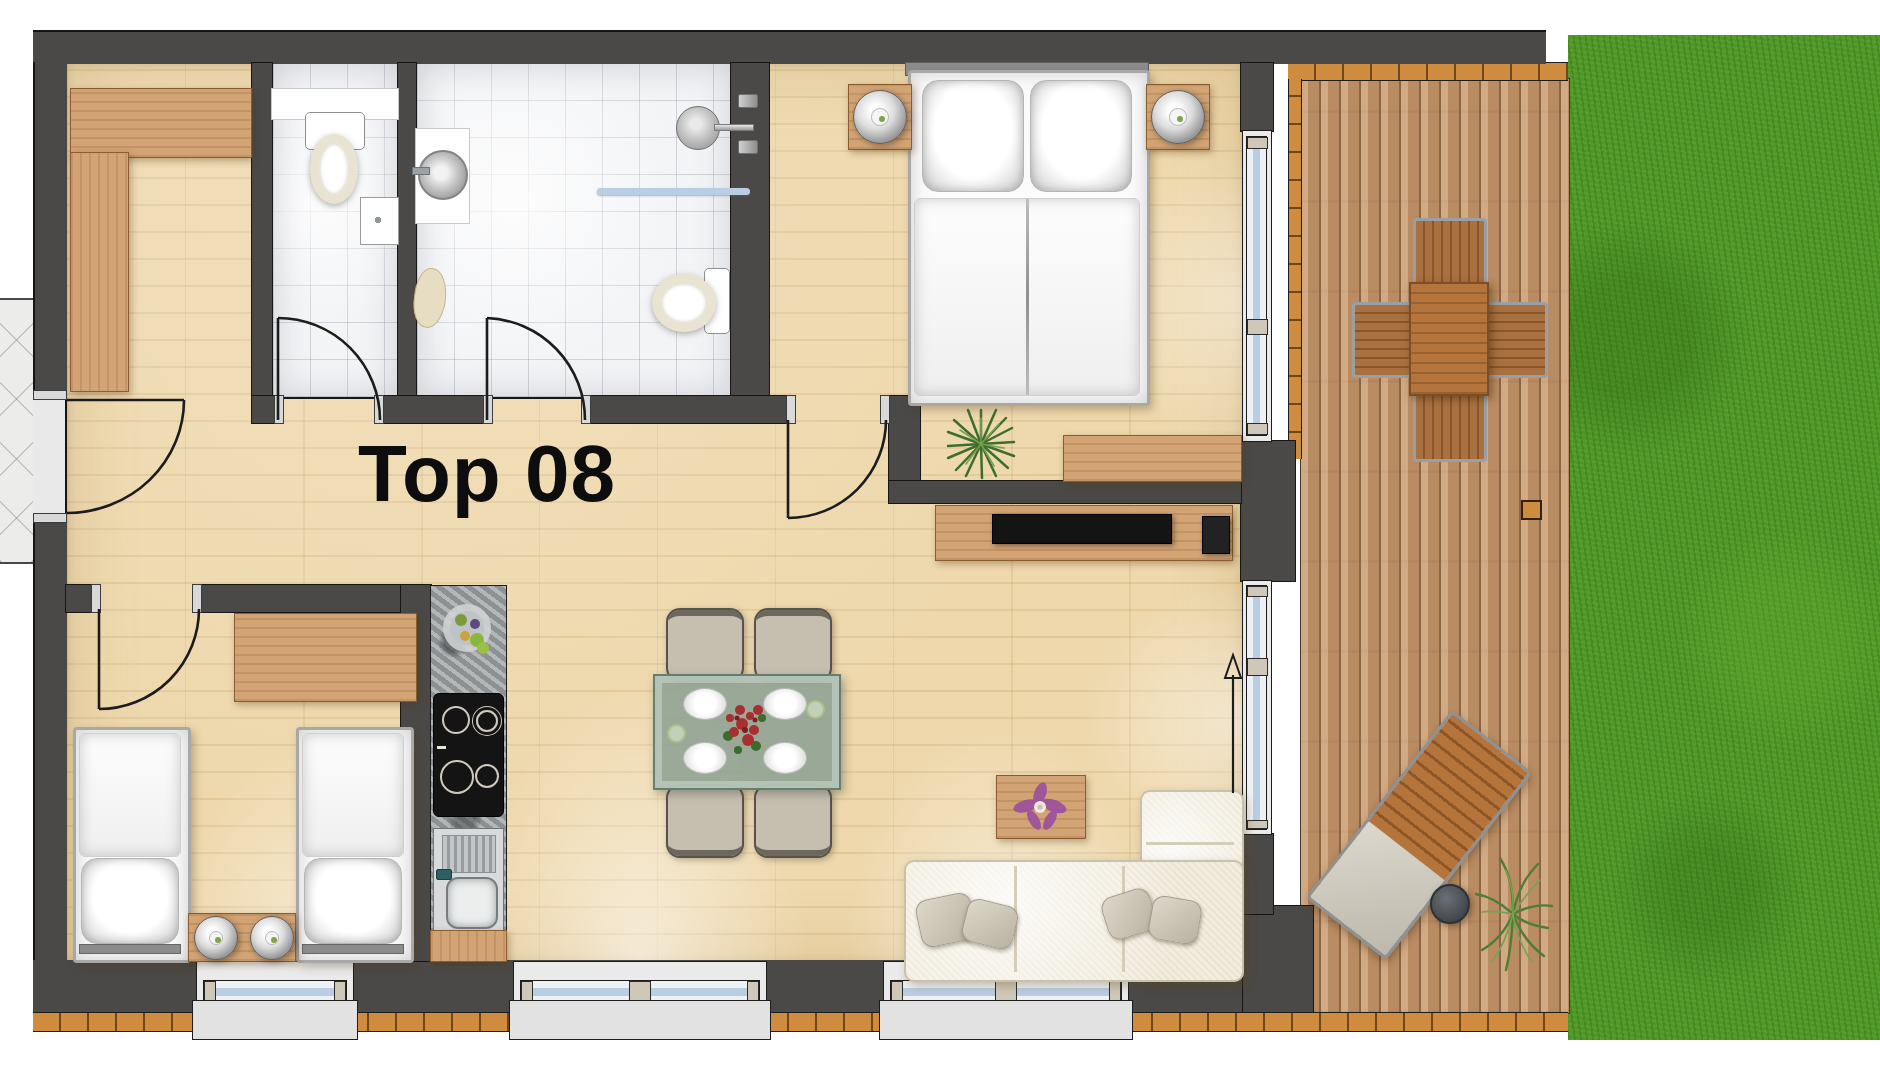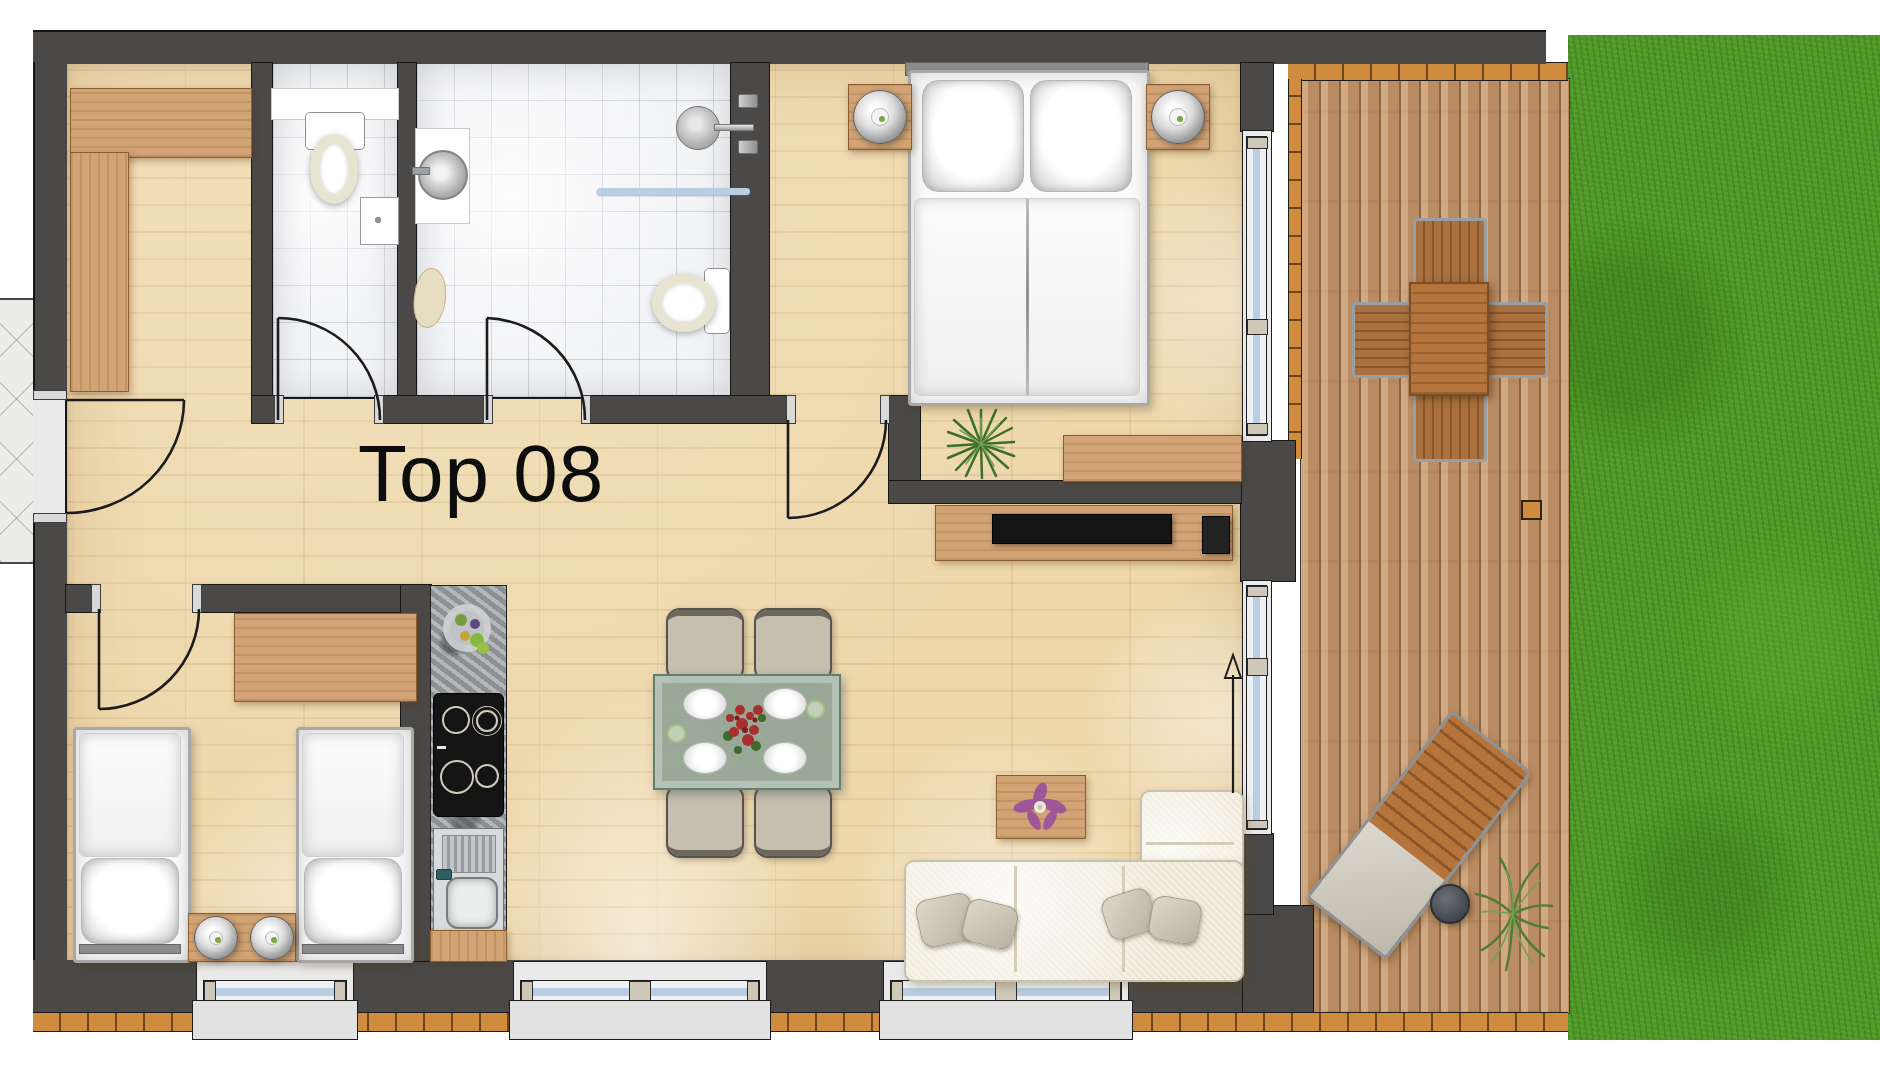--- a/index.html
+++ b/index.html
@@ -141,21 +141,21 @@
   .glassdiv{background:var(--glass,#b9cde3);border-radius:4px;box-shadow:0 1px 2px rgba(90,110,140,.5);}
   .robe{background:#e7ddc2;border:1px solid #c6b astar;}
   .robe{background:#e7ddc2;border:1px solid #c6b58e;border-radius:45% 55% 50% 50%;}
 
   .tv{background:#141414;border:1px solid #000;box-shadow:2px 2px 5px rgba(0,0,0,.4);}
   .glow{pointer-events:none;}
   .marker{background:var(--trim,#d08c3e);border:2.5px solid #33230d;}
 
   .unit-label{
     font-family:"Liberation Sans","DejaVu Sans",sans-serif;
-    font-size:80px;font-weight:400;letter-spacing:1px;color:#0d0d0d;white-space:nowrap;
+    font-size:80px;font-weight:700;letter-spacing:1px;color:#0d0d0d;white-space:nowrap;
   }
   svg.overlay{position:absolute;left:0;top:0;pointer-events:none;}
 </style>
 </head>
 <body>
 
 <div class="plan">
 
   <div class="abs grass" style="left:1568px;top:35px;width:312px;height:1005px;"></div>
   <div class="abs deck" style="left:1300px;top:78px;width:268px;height:934px;"></div>

